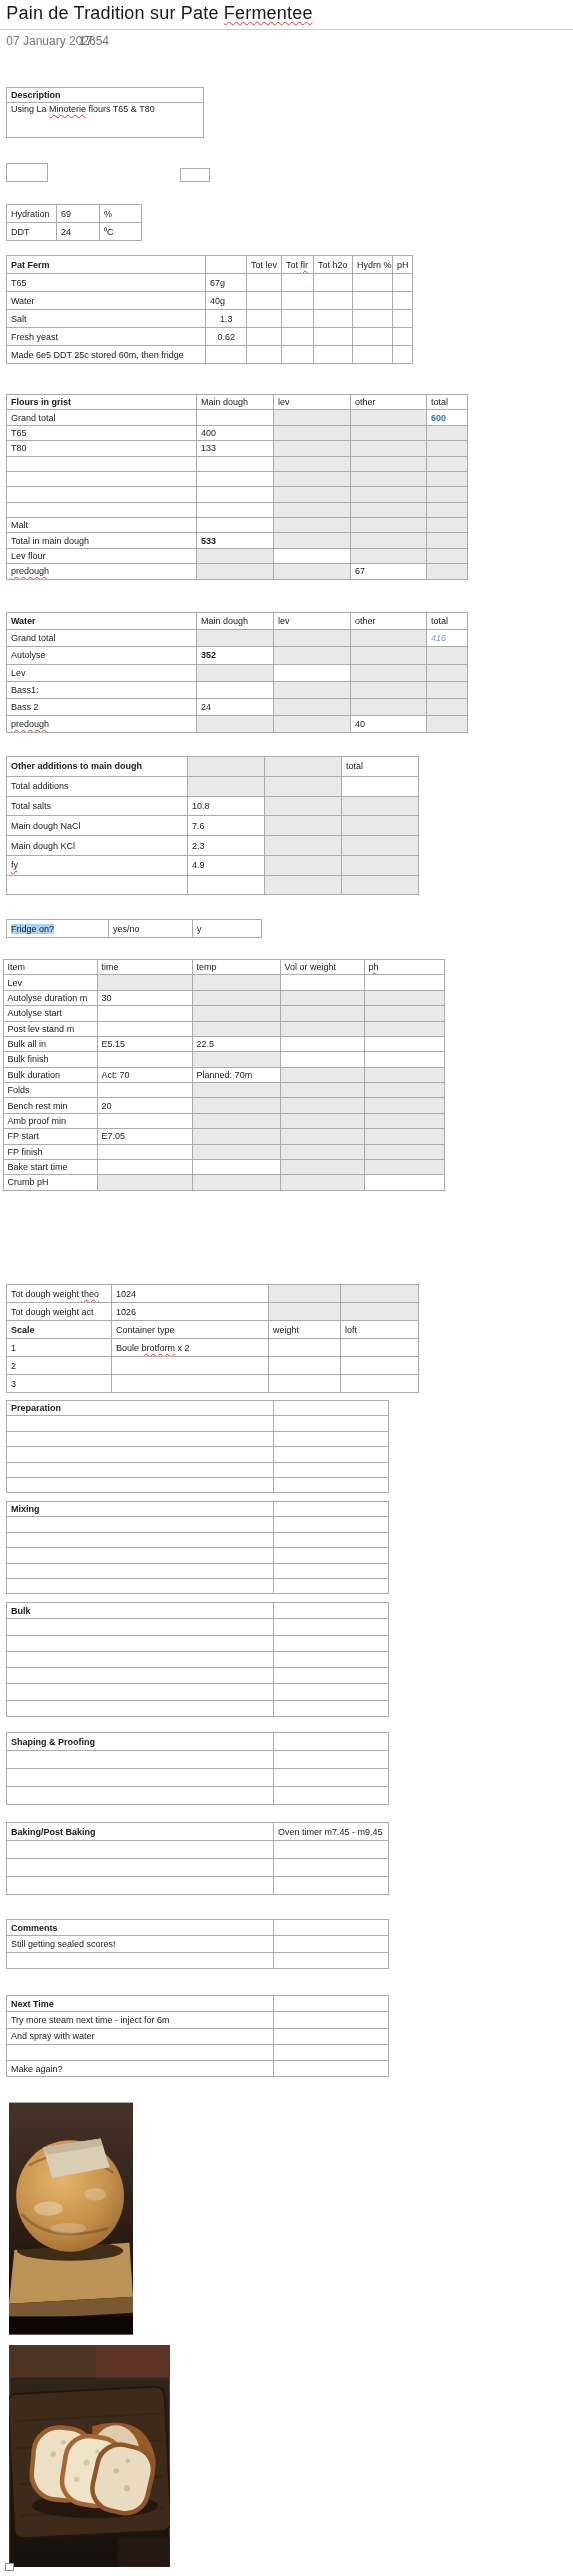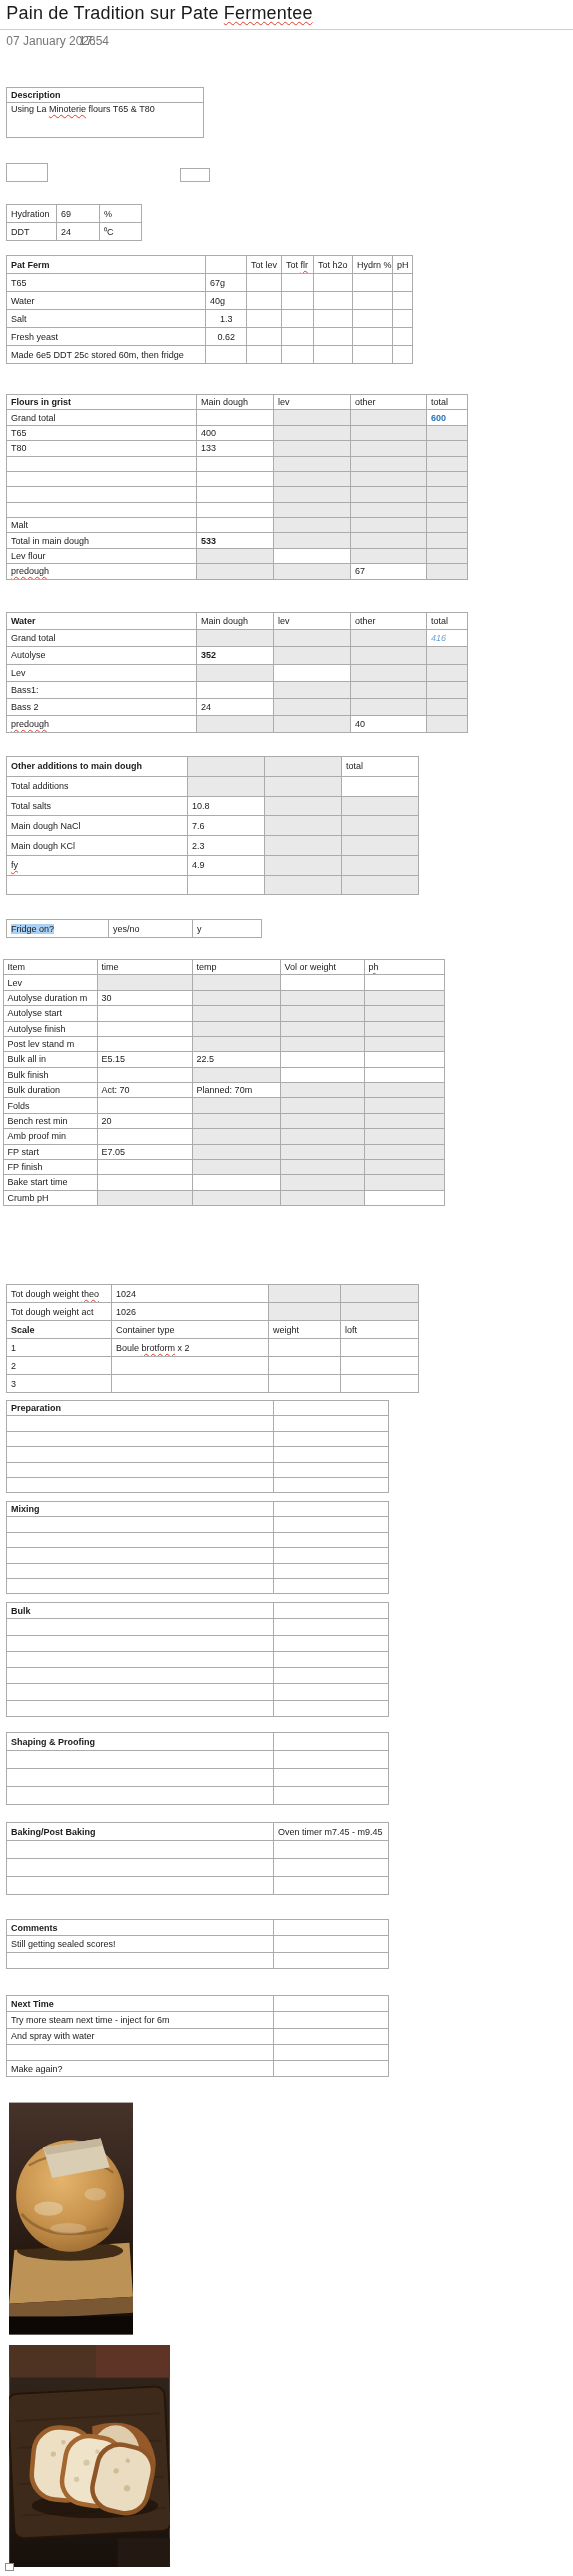--- a/index.html
+++ b/index.html
@@ -392,27 +392,20 @@
       </tr>
   <tr>
         <td>Autolyse duration m</td>
         <td>30</td>
         <td class="g"></td>
         <td class="g"></td>
         <td class="g"></td>
       </tr>
   <tr>
         <td>Autolyse start</td>
-        <td></td>
-        <td class="g"></td>
-        <td class="g"></td>
-        <td class="g"></td>
-      </tr>
-  <tr>
-        <td>Autolyse finish</td>
         <td></td>
         <td class="g"></td>
         <td class="g"></td>
         <td class="g"></td>
       </tr>
   <tr>
         <td>Post lev stand m</td>
         <td></td>
         <td class="g"></td>
         <td class="g"></td>

